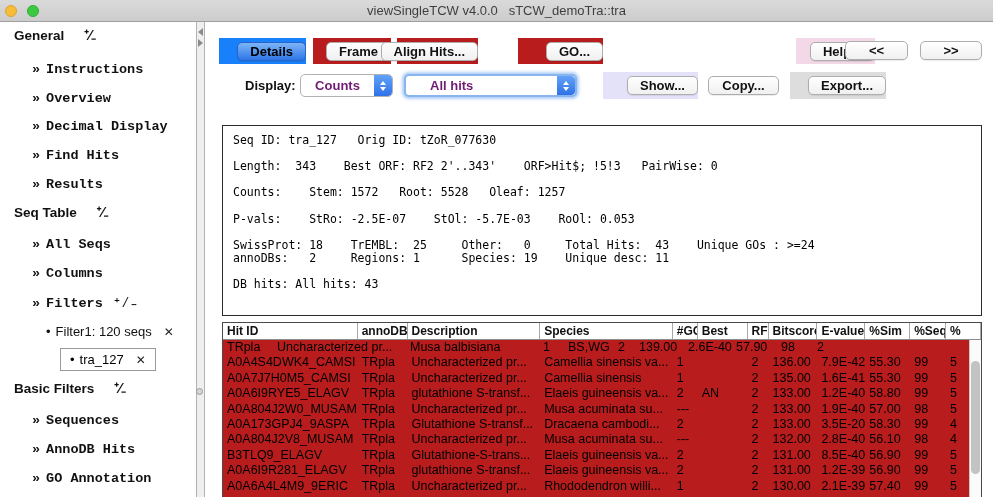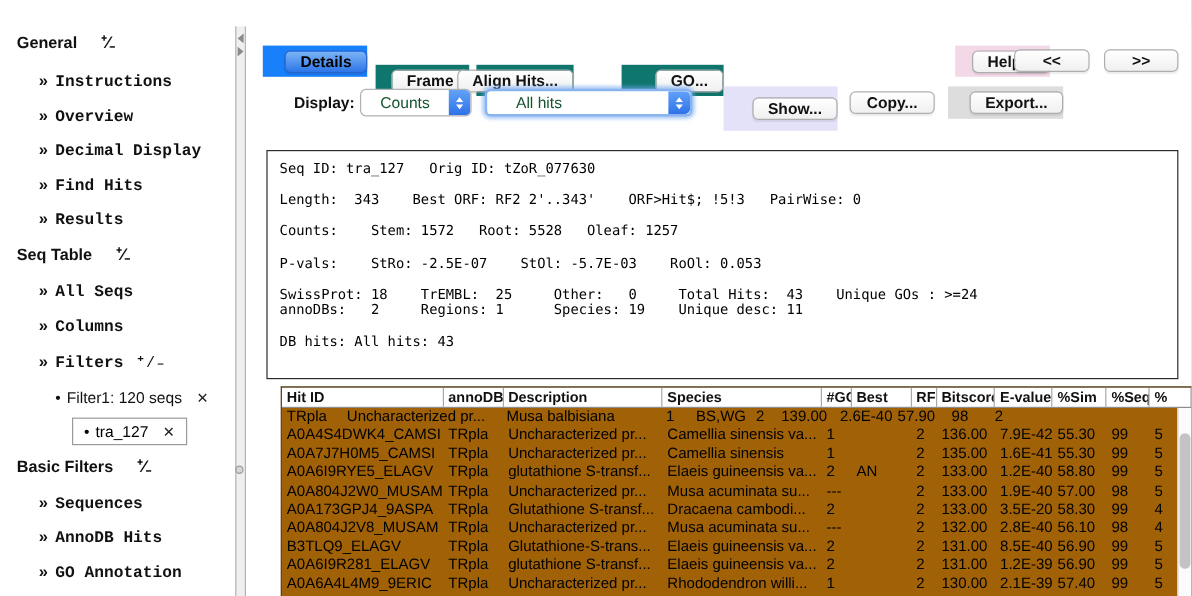--- a/index.html
+++ b/index.html
@@ -45,63 +45,63 @@
   .arrow-left{position:absolute;top:6px;left:1px;width:0;height:0;
     border-top:4px solid transparent;border-bottom:4px solid transparent;border-right:5px solid #8b8b8b;}
   .arrow-right{position:absolute;top:17px;left:1px;width:0;height:0;
     border-top:4px solid transparent;border-bottom:4px solid transparent;border-left:5px solid #8b8b8b;}
   .grip{position:absolute;top:366px;left:-1px;width:7px;height:7px;border-radius:50%;
     background:#d6d6d6;border:1px solid #9a9a9a;}
   
   .main{position:absolute;left:207px;top:22px;width:786px;height:475px;background:#ffffff;}
   .cell{position:absolute;display:flex;align-items:center;justify-content:flex-end;}
   .cell.blue{background:#1780fa;}
-  .cell.green{background:#0f766e;margin-top:16px;}
+  .cell.green{background:#b91c1c;}
   .cell.pink{background:#f3d8e8;margin-left:44px;}
   .cell.lav{background:#e4e2f8;}
   .cell.gray{background:#dddddd;}
   .btn{
     height:19px;padding:0 12px;background:linear-gradient(#ffffff,#f0f0f0);
     border:1px solid #adadad;border-radius:5px;font-family:"Liberation Sans",sans-serif;
     font-size:13px;font-weight:bold;color:#111;display:inline-flex;align-items:center;justify-content:center;
     cursor:pointer;box-shadow:0 1px 1px rgba(0,0,0,0.08);white-space:nowrap;
   }
   .btn.details{
     background:linear-gradient(#7cb4f6,#2e76e8);border:1px solid #2a63c8;color:#000;
   }
   .btn.abs{position:absolute;}
   .lbl{position:absolute;font-size:13px;font-weight:bold;color:#111;white-space:nowrap;}
   
   .combo{
     position:absolute;height:23px;background:#ffffff;border:1px solid #b2b2b2;border-radius:5px;
     display:flex;align-items:center;cursor:pointer;overflow:hidden;
   }
   .combo.focused{border:2px solid #8ab4ee;box-shadow:0 0 3px 2px rgba(110,165,240,0.55);}
-  .combo-text{flex:1;font-size:13px;font-weight:normal;color:#14532d;text-align:center;white-space:nowrap;}
+  .combo-text{flex:1;font-size:13px;font-weight:bold;color:#701a75;text-align:center;white-space:nowrap;}
   .combo-text.left{text-align:left;padding-left:24px;}
   .stepper{
     width:18px;align-self:stretch;background:linear-gradient(#62a2f8,#2f72e8);
     border-radius:0 4px 4px 0;display:flex;flex-direction:column;align-items:center;justify-content:center;gap:2px;
   }
   .stepper i{display:block;width:0;height:0;}
   .stepper .up{border-left:3.5px solid transparent;border-right:3.5px solid transparent;border-bottom:4px solid #ffffff;}
   .stepper .dn{border-left:3.5px solid transparent;border-right:3.5px solid transparent;border-top:4px solid #ffffff;}
   
   .info{
     position:absolute;left:15px;top:103px;width:760px;height:191px;
     border:1px solid #2c2c2c;background:#ffffff;padding:8px 0 2px 10px;overflow:hidden;
   }
   .info-line{
     font-family:"DejaVu Sans Mono","Liberation Mono",monospace;
     font-size:11.5px;height:13.1px;line-height:13.1px;white-space:pre;color:#000;
   }
   
   .table{
     position:absolute;left:15px;top:300px;width:760px;height:175px;
-    border:1px solid #4a4a4a;border-bottom:none;background:#a16207;overflow:hidden;margin-left:12px;
+    border:1px solid #4a4a4a;border-bottom:none;background:#b91c1c;overflow:hidden;
   }
   .thead{display:flex;height:17px;border-bottom:1px solid #8d8d8d;background:#ffffff;}
   .th{
     font-size:12px;font-weight:bold;line-height:16px;padding-left:4px;
     border-right:1px solid #a8a8a8;overflow:hidden;white-space:nowrap;color:#111;
   }
   .tr{display:flex;height:15.4px;cursor:default;}
   .td{
     font-size:12.5px;line-height:15.4px;padding-left:4px;overflow:hidden;white-space:nowrap;color:#000;
   }
@@ -111,20 +111,25 @@
     position:absolute;right:0;top:17px;bottom:0;width:12px;
     background:#fbfbfb;border-left:1px solid #cacaca;
   }
   .vthumb{position:absolute;left:1px;top:21px;width:9px;height:113px;background:#c3c3c3;border-radius:5px;}
 </style>
 </head>
 <body>
 
 <div class="window">
 
+  <div class="titlebar">
+    <span class="light yellow"></span>
+    <span class="light green"></span>
+    <div class="title">viewSingleTCW v4.0.0   sTCW_demoTra::tra</div>
+  </div>
 
   <div class="sidebar">
     <div class="side-head" style="top:5px">
       <span>General</span><span class="pm">⁺⁄₋</span>
     </div>
     <div class="side-item" style="top:40px">
       <span class="chev">»</span><span>Instructions</span>
     </div>
     <div class="side-item" style="top:69px">
       <span class="chev">»</span><span>Overview</span>
@@ -204,21 +209,21 @@
           <i class="dn"></i>
         </span>
     </div>
     <div class="combo focused" style="left:197px;top:52px;width:173px">
       <span class="combo-text left">All hits</span>
       <span class="stepper">
           <i class="up"></i>
           <i class="dn"></i>
         </span>
     </div>
-    <div class="cell lav" style="left:396px;top:50px;width:95px;height:37px">
+    <div class="cell lav" style="left:396px;top:50px;width:95px;height:27px">
       <button class="btn">Show...</button>
     </div>
     <button class="btn abs" style="left:501px;top:54px;width:71px">Copy...</button>
     <div class="cell gray" style="left:583px;top:50px;width:96px;height:27px">
       <button class="btn">Export...</button>
     </div>
 
     <div class="info">
         <div class="info-line">Seq ID: tra_127   Orig ID: tZoR_077630</div>
         <div class="info-line"></div>

